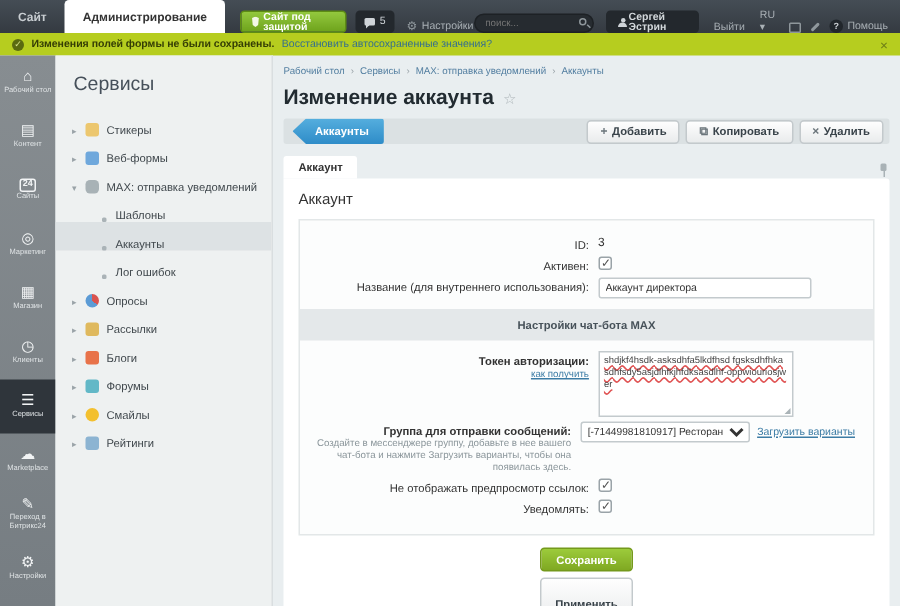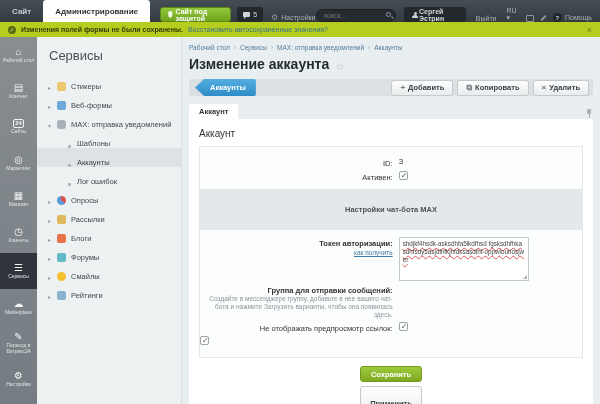--- a/index.html
+++ b/index.html
@@ -91,21 +91,21 @@
   .card { background:#fff; border-radius:0 2px 2px 2px; display:flex; flex-direction:column; }
   .form-header { font-size:10px; color:#333; padding:9px 10px 7px; }
   .inner { margin:0 10px; border:1px solid #e3e7e8; background:#fcfdfd; padding:7px 0 9px; }
   .row { display:flex; margin:3px 0; align-items:flex-start; }
   .lbl { width:52%; text-align:right; padding-right:6px; font-size:7.5px; color:#333; padding-top:2px; }
   .lbl b { font-size:7.5px; }
   .val { flex:1; padding-right:12px; }
   .cb { appearance:none; width:9px; height:9px; border:1px solid #9aa3a8; border-radius:2px; background:#fff; position:relative; cursor:pointer; vertical-align:middle; }
   .cb:checked::after { content:"✓"; position:absolute; left:1px; top:-1px; font-size:8px; color:#555; }
   .txtinput { width:142px; height:14px; border:1px solid #c3cacd; border-radius:2px; font-size:7px; padding:0 4px; color:#333; outline:none; background:#fff; }
-  .sectionband { background:#e4e8ea; text-align:center; font-weight:bold; font-size:7.5px; color:#47525a; padding:16px 0; margin:7px 0; }
+  .sectionband { background:#e4e8ea; text-align:center; font-weight:bold; font-size:7.5px; color:#47525a; padding:6px 0; margin:7px 0; }
   .sublink { display:block; font-size:6.5px; color:#3c7ca5; text-decoration:underline; cursor:pointer; margin-top:1px; }
   .token-box { width:130px; height:44px; border:1px solid #c3cacd; background:#fff; font-size:6.3px; line-height:8px; padding:2px 3px; color:#444; overflow:hidden; position:relative; word-break:break-all; cursor:text; }
   .token-box span { text-decoration:underline; text-decoration-style:wavy; text-decoration-color:#e05252; }
   .token-box::after { content:""; position:absolute; right:1px; bottom:1px; border-left:4px solid transparent; border-bottom:4px solid #aab3b7; }
   .hint { font-size:6.5px; color:#8b969b; line-height:8px; }
   .selrow { display:flex; align-items:center; gap:5px; }
   .sel { height:14px; font-size:6.8px; color:#333; border:1px solid #c3cacd; border-radius:2px; background:#fff; max-width:128px; outline:none; }
   .inlinelink { font-size:7px; color:#3c7ca5; text-decoration:underline; cursor:pointer; white-space:nowrap; }
   .btnrow { display:flex; align-items:center; gap:4px; padding:8px 10px 9px;flex-direction:column; }
   .btn-save { height:16px; padding:0 10px; background:linear-gradient(#9ccb3b,#7fa822); border:1px solid #74991c; border-radius:3px; color:#fff; font-weight:bold; font-size:7.5px; cursor:pointer; }
@@ -311,46 +311,57 @@
           <div class="row">
             <div class="lbl">ID:</div>
             <div class="val">3</div>
           </div>
 
           <div class="row">
             <div class="lbl">Активен:</div>
             <div class="val"><input type="checkbox" class="cb" checked="" style=""></div>
           </div>
 
+          <div class="row">
+            <div class="lbl">Название (для внутреннего использования):</div>
+            <div class="val"><input class="txtinput" value="Аккаунт директора" style=""></div>
+          </div>
 
           <div class="sectionband">Настройки чат-бота MAX</div>
 
           <div class="row">
             <div class="lbl">
               <b>Токен авторизации:</b>
               <a class="sublink">как получить</a>
             </div>
             <div class="val">
               <div class="token-box"><span>shdjkf4hsdk-asksdhfa5lkdfhsd fgsksdhfhkasdhfsdy5asjdlhfkjhfdksasdlhf-oppwiouriosjwer</span></div>
             </div>
           </div>
 
           <div class="row">
             <div class="lbl">
               <b>Группа для отправки сообщений:</b>
               <div class="hint">Создайте в мессенджере группу, добавьте в нее вашего чат-бота и нажмите Загрузить варианты, чтобы она появилась здесь.</div>
             </div>
+            <div class="val selrow">
+              <select class="sel">
+                <option>[-71449981810917] Ресторан</option>
+              </select>
+              <a class="inlinelink">Загрузить варианты</a>
+            </div>
           </div>
 
           <div class="row">
             <div class="lbl">Не отображать предпросмотр ссылок:</div>
             <div class="val"><input type="checkbox" class="cb" checked="" style=""></div>
           </div>
 
           <div class="row">
+            <div class="lbl">Уведомлять:</div>
             <div class="val"><input type="checkbox" class="cb" checked="" style=""></div>
           </div>
 
         </div>
 
         <div class="btnrow">
           <button class="btn-save">Сохранить</button>
           <button class="btn-gray">Применить</button>
           <button class="btn-gray">Отменить</button>
           <span class="pin"></span>

